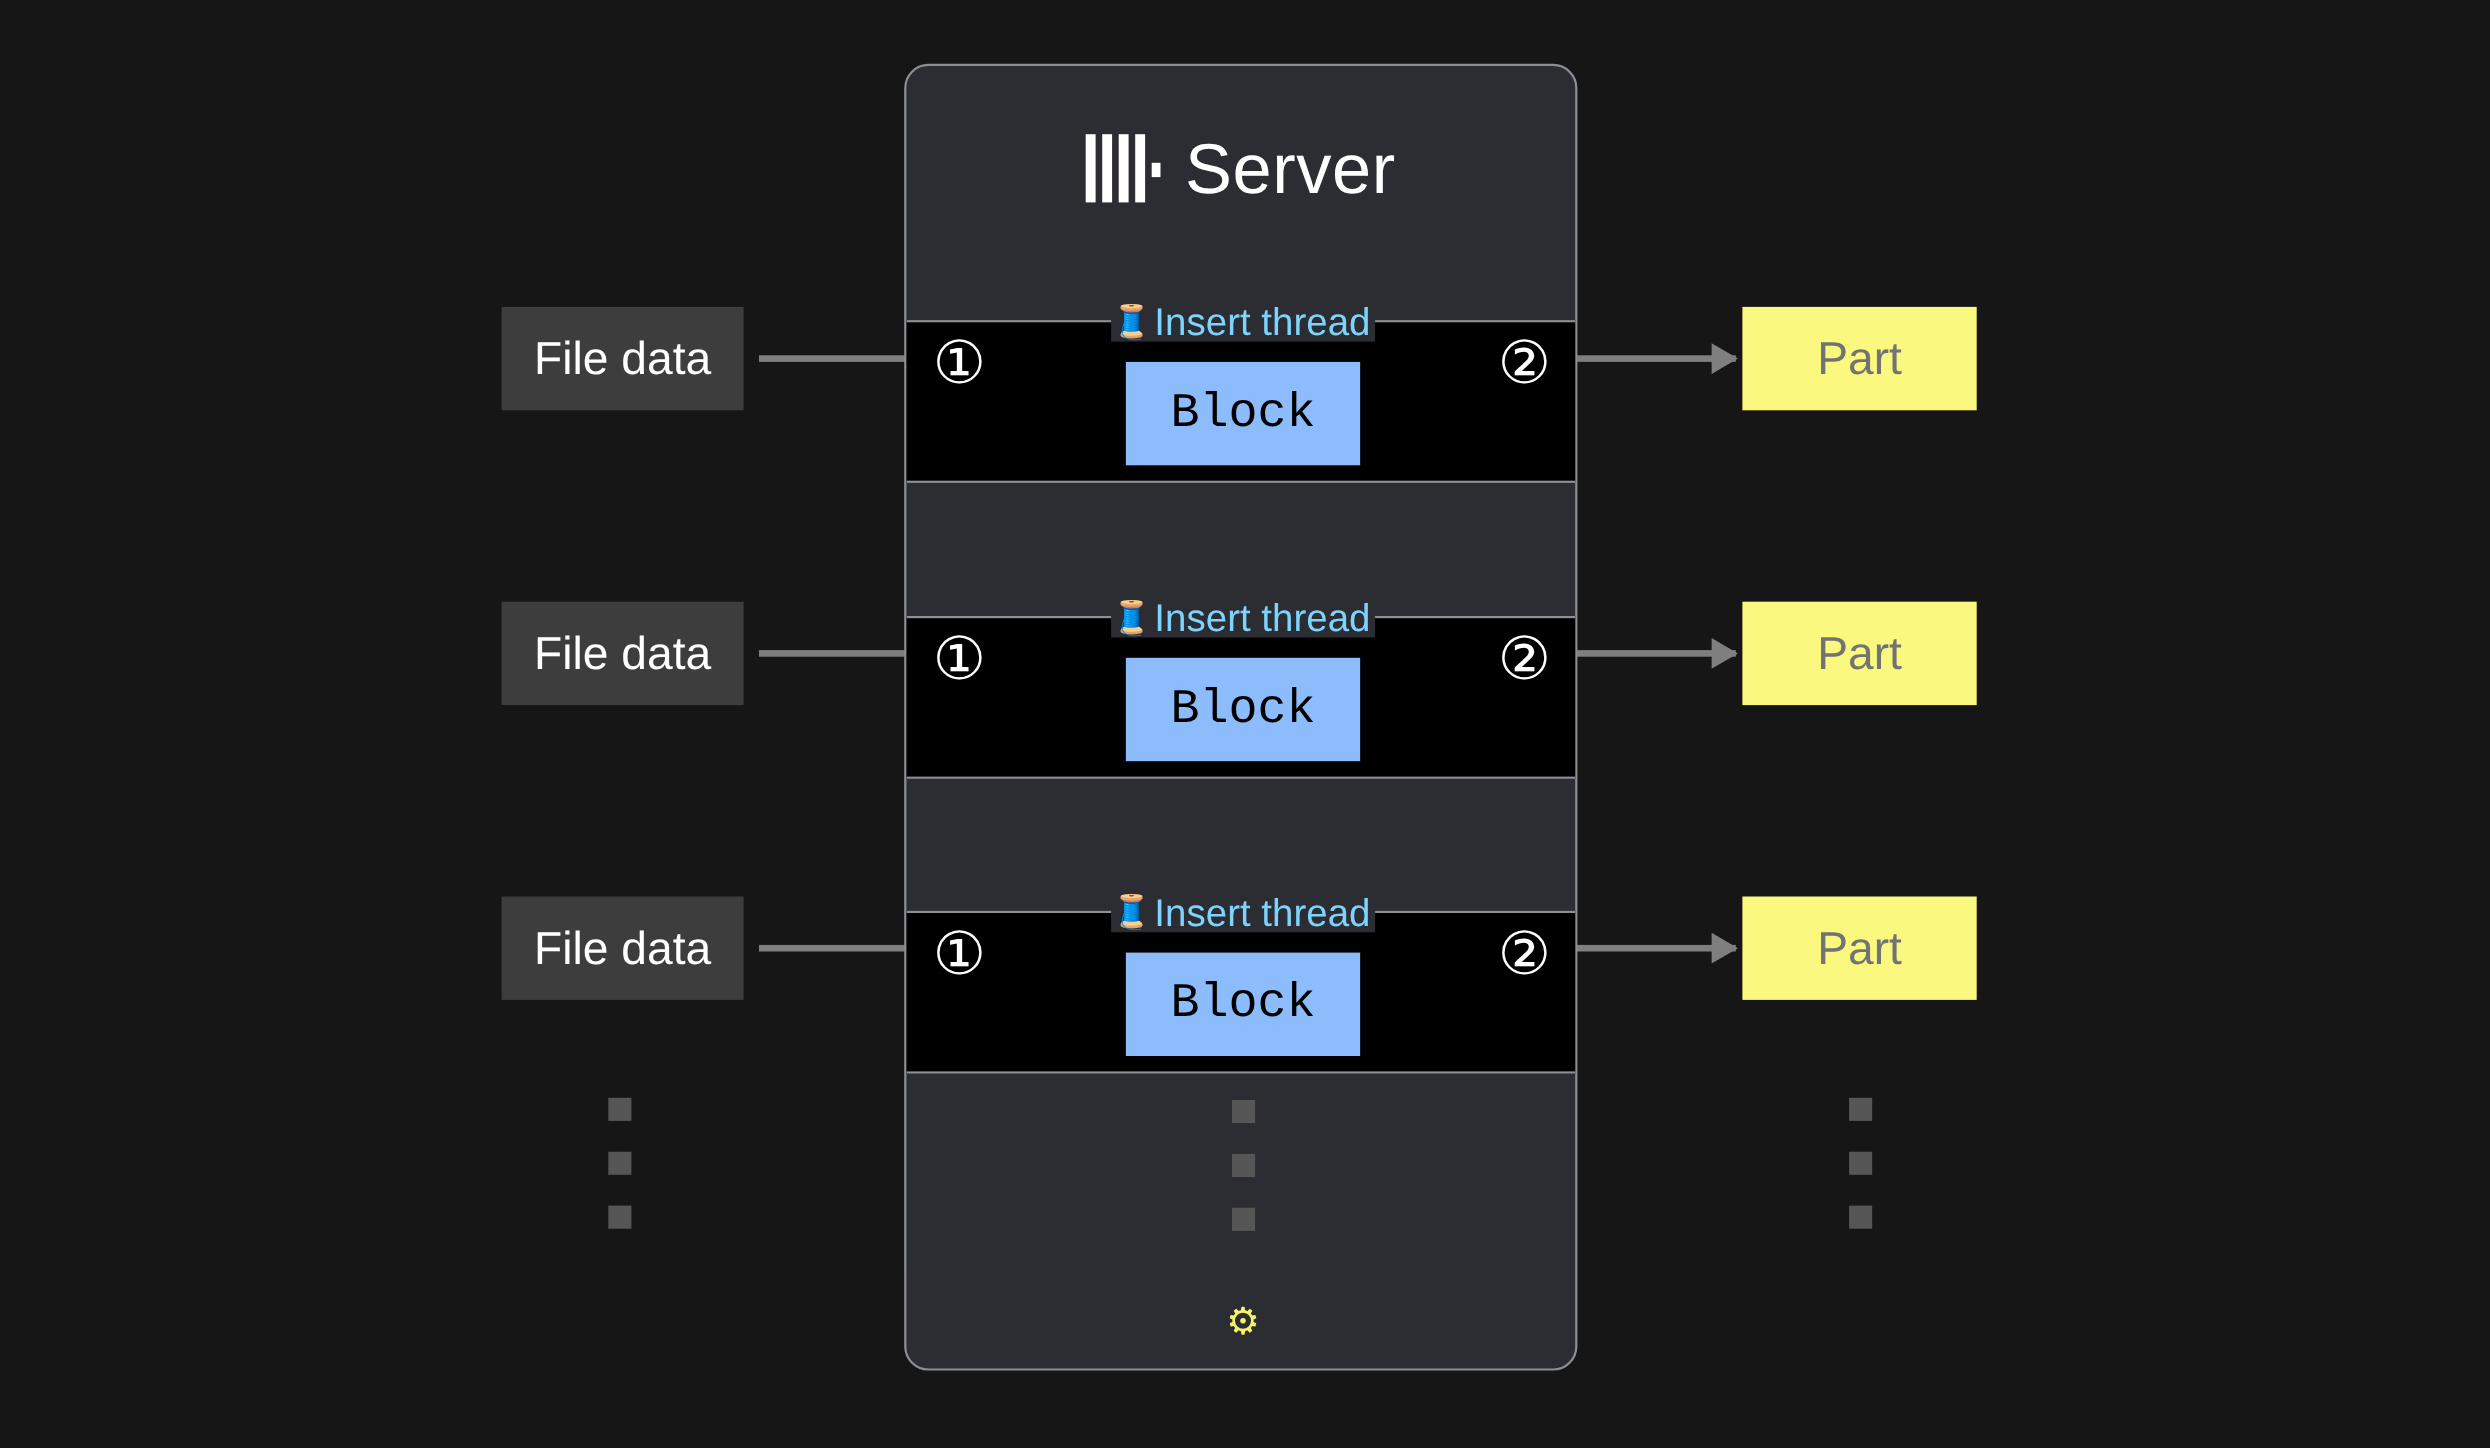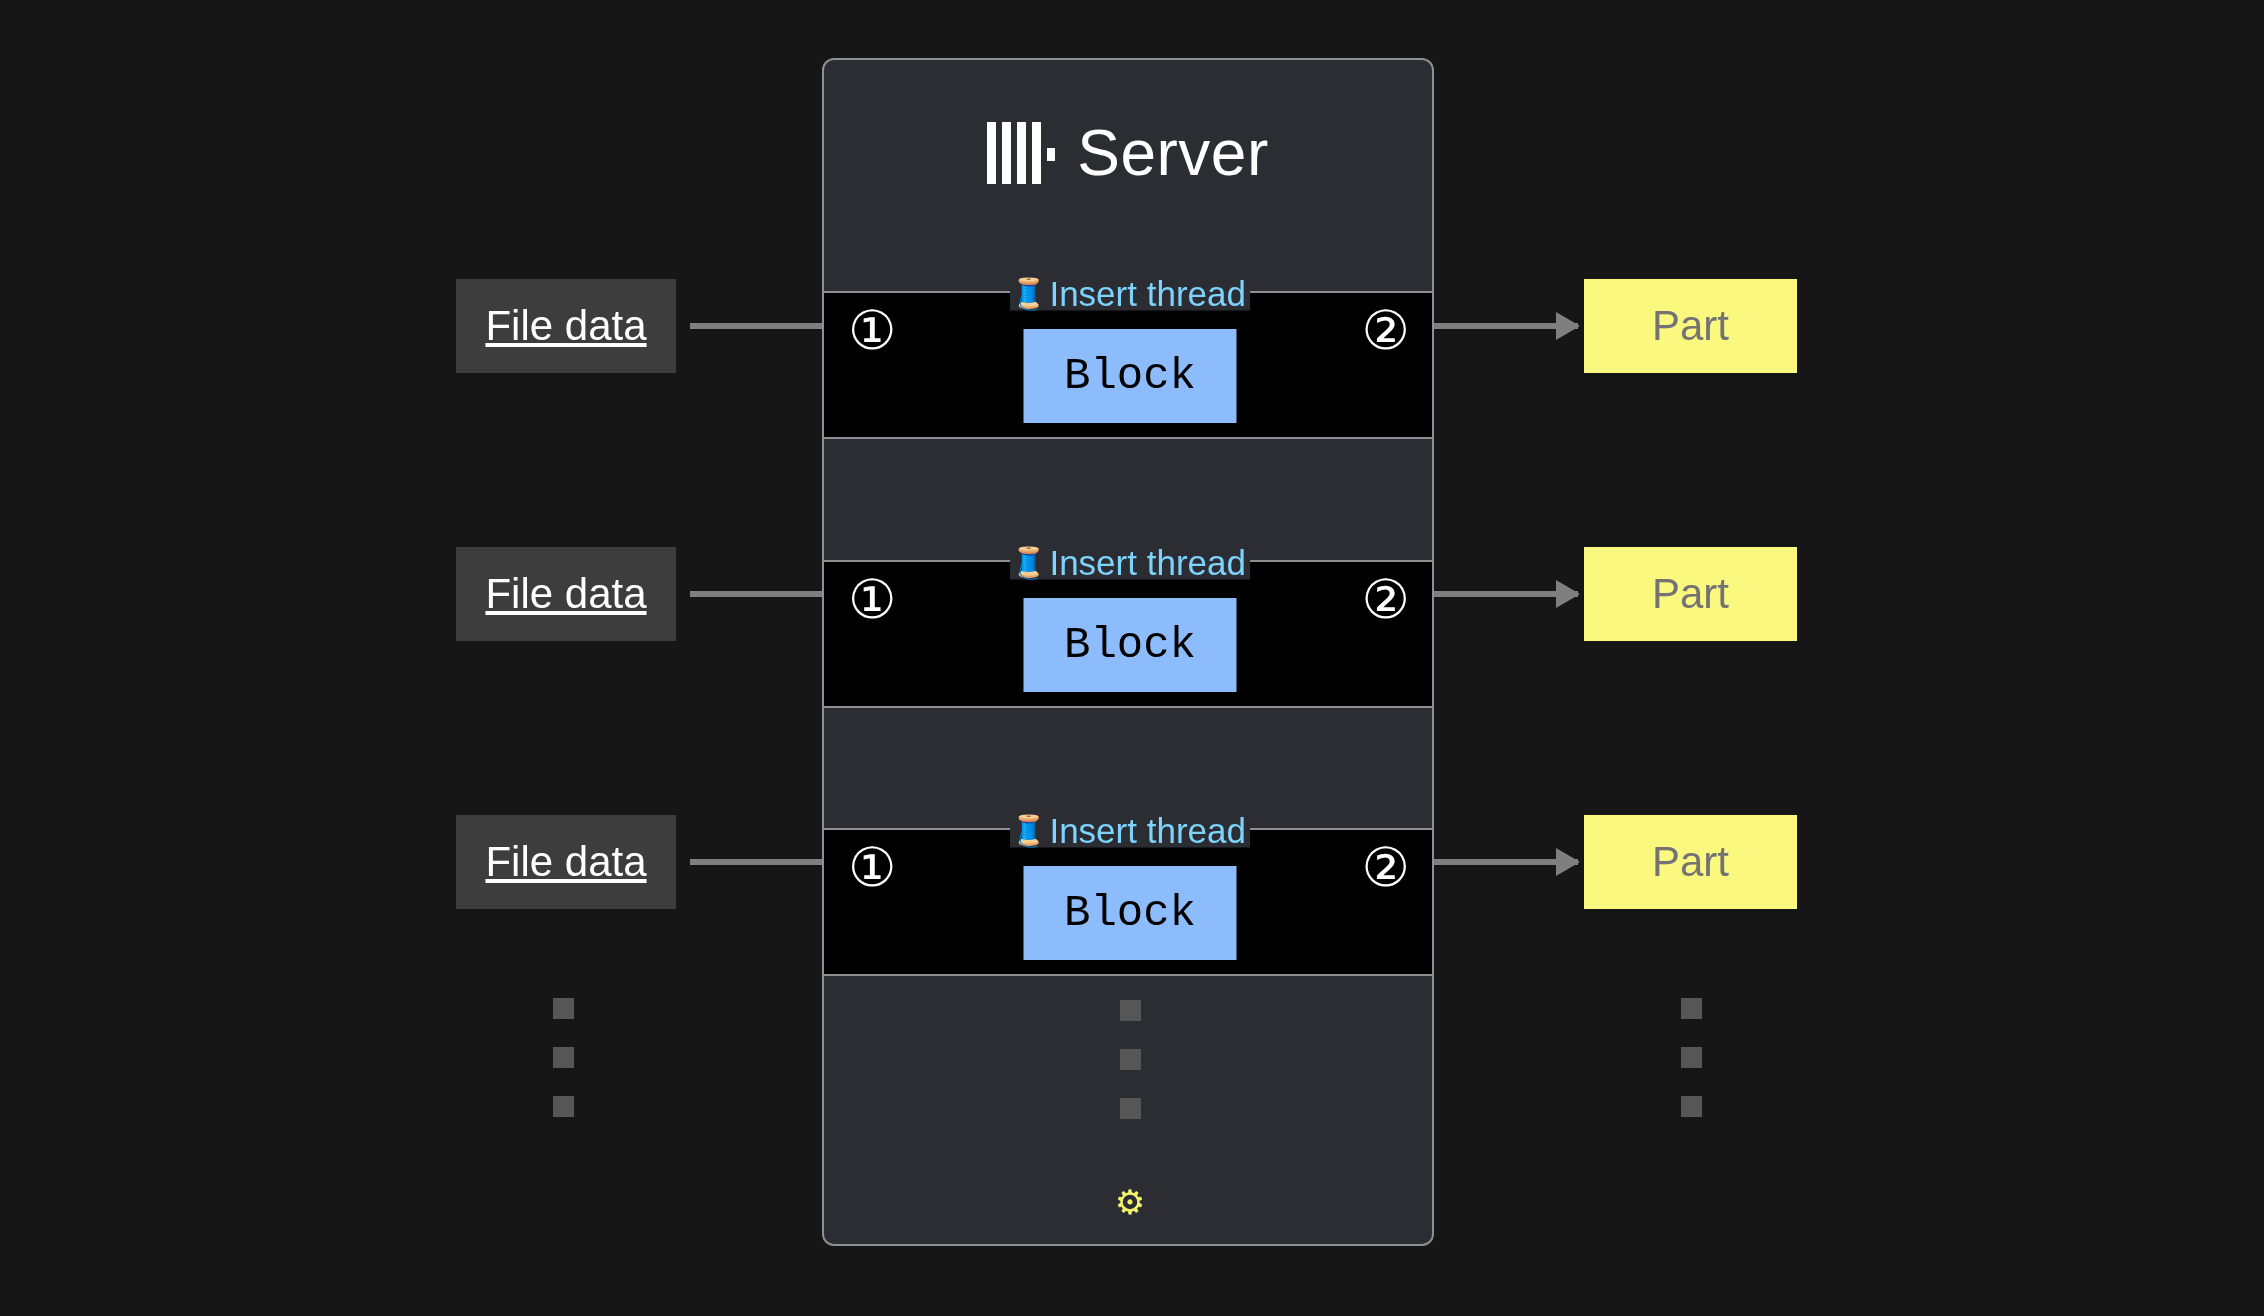--- a/index.html
+++ b/index.html
@@ -26,21 +26,21 @@
 
   
   #server-panel {
     position: absolute;
     left: 822px;
     top: 58px;
     width: 612px;
     height: 1188px;
     background: #2b2d33;
     border: 2px solid #8d8f94;
-    border-radius: 12px;
+    border-radius: 22px;
     box-sizing: border-box;
     overflow: hidden;
   }
 
   #server-title {
     position: absolute;
     left: 0;
     top: 48px;
     width: 100%;
     height: 90px;
@@ -145,21 +145,20 @@
     position: absolute;
     left: 456px;
     width: 220px;
     height: 94px;
     background: #3d3d3d;
     color: #ffffff;
     display: flex;
     align-items: center;
     justify-content: center;
     font-size: 42px;
-    text-decoration: underline;
   }
   #file-data-0 { top: 279px; }
   #file-data-1 { top: 547px; }
   #file-data-2 { top: 815px; }
 
   
   .part-box {
     position: absolute;
     left: 1584px;
     width: 213px;

